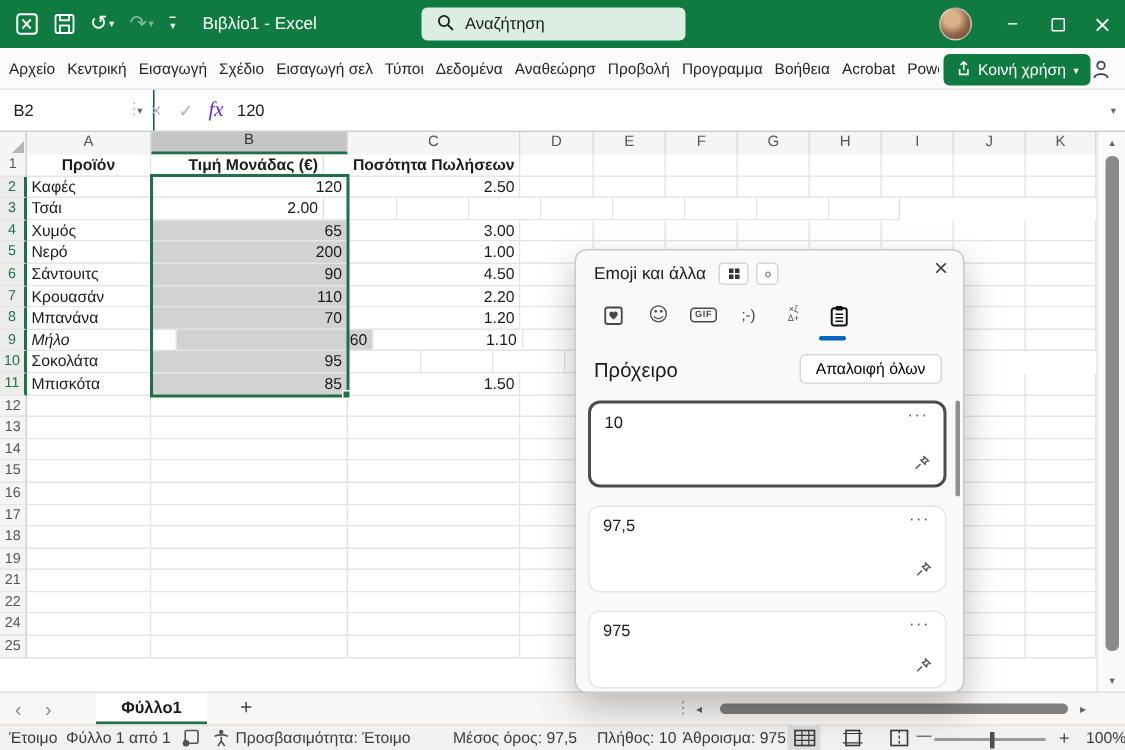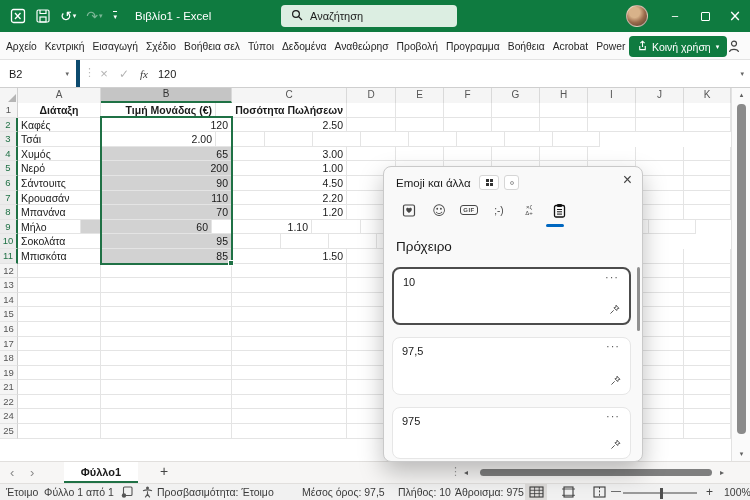--- a/index.html
+++ b/index.html
@@ -24,25 +24,25 @@
 
   
   .ribbon { position:absolute; left:0; top:32px; width:750px; height:28px; background:#FBFBFB; border-bottom:1px solid #E3E3E3; }
   .rtabs { position:absolute; left:2px; top:0; width:624px; height:28px; display:flex; align-items:center; overflow:hidden; }
   .rtab { padding:0 4px; font-size:10.3px; color:#262626; white-space:nowrap; cursor:pointer; }
   .share-btn { position:absolute; left:629px; top:4px; height:21px; background:#0F7B40; border-radius:4px; color:#fff; display:flex; align-items:center; gap:4px; padding:0 8px; font-size:10.5px; cursor:pointer; }
   .person-ic { position:absolute; left:727px; top:7px; }
 
   
   .formula-row { position:absolute; left:0; top:60px; width:750px; height:28px; background:#fff; border-bottom:1px solid #CFCFCF; }
-  .namebox { position:absolute; left:0; top:0; width:80px; height:27px; border-right:4px solid #0c4a6e; display:flex; align-items:center; padding-left:9px; }
+  .namebox { position:absolute; left:0; top:0; width:103px; height:27px; border-right:1px solid #0c4a6e; display:flex; align-items:center; padding-left:9px; }
   .namebox .chev { position:absolute; right:7px; color:#666; font-size:7px; font-family:"DejaVu Sans",sans-serif; }
   .fdots { position:absolute; left:84px; top:6px; color:#BBB; font-family:"DejaVu Sans",sans-serif; font-size:11px; }
   .fbtn { position:absolute; top:0; height:27px; display:flex; align-items:center; justify-content:center; width:24px; }
-  .fx-label { font-family:"Liberation Serif","DejaVu Serif",serif; font-style:italic; font-size:11px; color:#404040; }
+  .fx-label { font-family:"Liberation Serif","DejaVu Serif",serif; font-style:italic; font-size:14px; color:#6d28d9; }
   .fvalue { position:absolute; left:158px; top:0; height:27px; display:flex; align-items:center; font-size:11px; }
   .fexpand { position:absolute; right:6px; top:10px; color:#666; font-size:7px; font-family:"DejaVu Sans",sans-serif; }
 
   
   .grid-wrap { position:absolute; left:0; top:88px; width:731px; height:373px; overflow:hidden; background:#fff; }
   .chrow { display:flex; height:15px; border-bottom:1px solid #C6C6C6; background:#F5F5F5; }
   .selall { width:18px; height:15px; position:relative; border-right:1px solid #D0D0D0; background:#F5F5F5; }
   .selall .tri { position:absolute; right:1px; bottom:1px; width:0; height:0; border-bottom:8px solid #B5B5B5; border-left:8px solid transparent; }
   .colhdr { height:15px; line-height:14px; text-align:center; font-size:10px; color:#555; border-right:1px solid #D9D9D9; background:#F5F5F5; }
   .colhdr.colsel { background:#C5C5C5; color:#333; border-bottom:2px solid #1F7145; line-height:12px; }
@@ -157,21 +157,21 @@
       <div class="winbtn close">×</div>
     </div>
   </div>
 
   <div class="ribbon">
     <div class="rtabs">
         <div class="rtab">Αρχείο</div>
         <div class="rtab">Κεντρική</div>
         <div class="rtab">Εισαγωγή</div>
         <div class="rtab">Σχέδιο</div>
-        <div class="rtab">Βοήθεια σελ</div>
+        <div class="rtab">Εισαγωγή σελ</div>
         <div class="rtab">Τύποι</div>
         <div class="rtab">Δεδομένα</div>
         <div class="rtab">Αναθεώρησ</div>
         <div class="rtab">Προβολή</div>
         <div class="rtab">Προγραμμα</div>
         <div class="rtab">Βοήθεια</div>
         <div class="rtab">Acrobat</div>
         <div class="rtab">Power Pivot</div>
       </div>
     <div class="share-btn">
@@ -223,21 +223,21 @@
           <div class="colhdr" style="width: 48px;">G</div>
           <div class="colhdr" style="width: 48px;">H</div>
           <div class="colhdr" style="width: 48px;">I</div>
           <div class="colhdr" style="width: 48px;">J</div>
           <div class="colhdr" style="width: 47px;">K</div>
         </div>
     </div>
     <div>
         <div class="grow">
           <div class="rowhdr">1</div>
-          <div class="cell hdrcell ctr" style="width: 83px;">Διάταξη</div>
+          <div class="cell hdrcell ctr" style="width: 83px;">Προϊόν</div>
           <div class="cell hdrcell rgt" style="width: 115px;">Τιμή Μονάδας (€)</div>
           <div class="cell hdrcell rgt" style="width: 131px;">Ποσότητα Πωλήσεων</div>
           <div class="cell" style="width: 49px;"></div>
           <div class="cell" style="width: 48px;"></div>
           <div class="cell" style="width: 48px;"></div>
           <div class="cell" style="width: 48px;"></div>
           <div class="cell" style="width: 48px;"></div>
           <div class="cell" style="width: 48px;"></div>
           <div class="cell" style="width: 48px;"></div>
           <div class="cell" style="width: 47px;"></div>
@@ -334,21 +334,21 @@
           <div class="cell" style="width: 48px;"></div>
           <div class="cell" style="width: 48px;"></div>
           <div class="cell" style="width: 48px;"></div>
           <div class="cell" style="width: 48px;"></div>
           <div class="cell" style="width: 48px;"></div>
           <div class="cell" style="width: 48px;"></div>
           <div class="cell" style="width: 47px;"></div>
         </div>
         <div class="grow">
           <div class="rowhdr rowsel">9</div>
-          <div class="cell lft" style="width: 63px;">Μήλο</div>
+          <div class="cell lft" style="width: 101px; font-style: italic;">Μήλο</div>
           <div class="cell rgt selfill" style="width: 131px;">60</div>
           <div class="cell rgt" style="width: 100px;">1.10</div>
           <div class="cell" style="width: 49px;"></div>
           <div class="cell" style="width: 48px;"></div>
           <div class="cell" style="width: 48px;"></div>
           <div class="cell" style="width: 48px;"></div>
           <div class="cell" style="width: 48px;"></div>
           <div class="cell" style="width: 48px;"></div>
           <div class="cell" style="width: 48px;"></div>
           <div class="cell" style="width: 47px;"></div>
@@ -650,20 +650,21 @@
         <svg width="13" height="15" viewBox="0 0 13 15">
             <rect x="1.5" y="2.5" width="10" height="11.5" rx="1.5" fill="none" stroke="#111" stroke-width="1.3"></rect>
             <rect x="4" y="1" width="5" height="3" rx="1" fill="#111"></rect>
             <path d="M4 6.5h5M4 8.8h5M4 11.1h5" stroke="#111" stroke-width="1"></path>
           </svg>
       </div>
     </div>
     <div class="cp-underline" style="background: rgb(0, 103, 192);"></div>
 
     <span class="cp-section">Πρόχειρο</span>
+    <button class="cp-clear">Απαλοιφή όλων</button>
 
     <div class="card focused" style="top:100px;height:58px;">
       <span class="val">10</span>
       <span class="more">···</span>
       <span class="pin">
         <svg width="13" height="13" viewBox="0 0 16 16">
             <path fill="none" stroke="#555" stroke-width="1.2" d="M9.5 2.5l4 4-2.2.6-.6 2.2-3.4-3.4 2.2-.6.6-2.2zM7 9l-4 4"></path>
           </svg>
       </span>
     </div>

